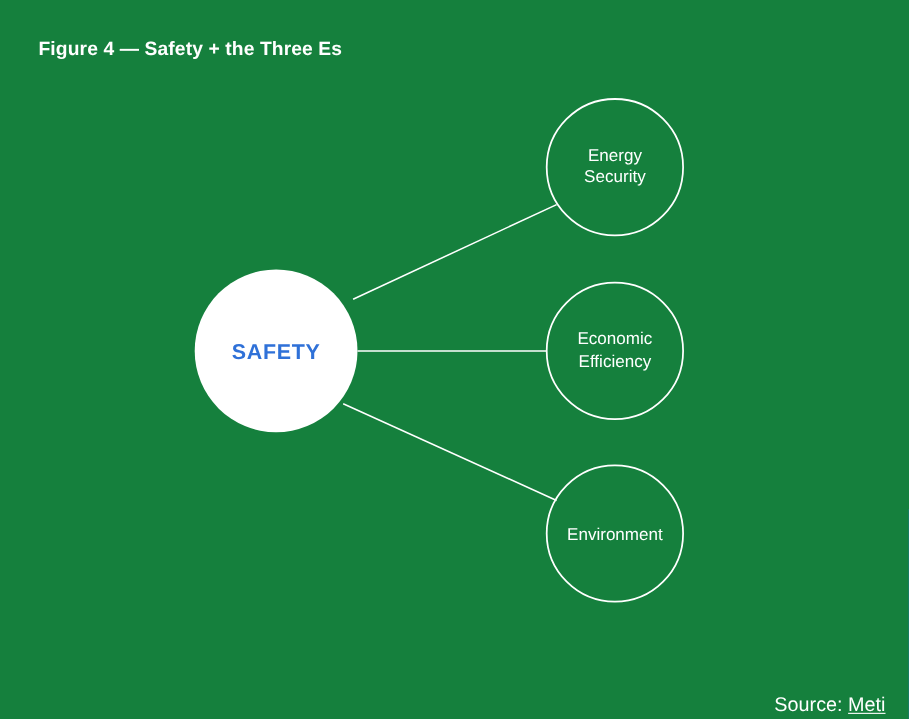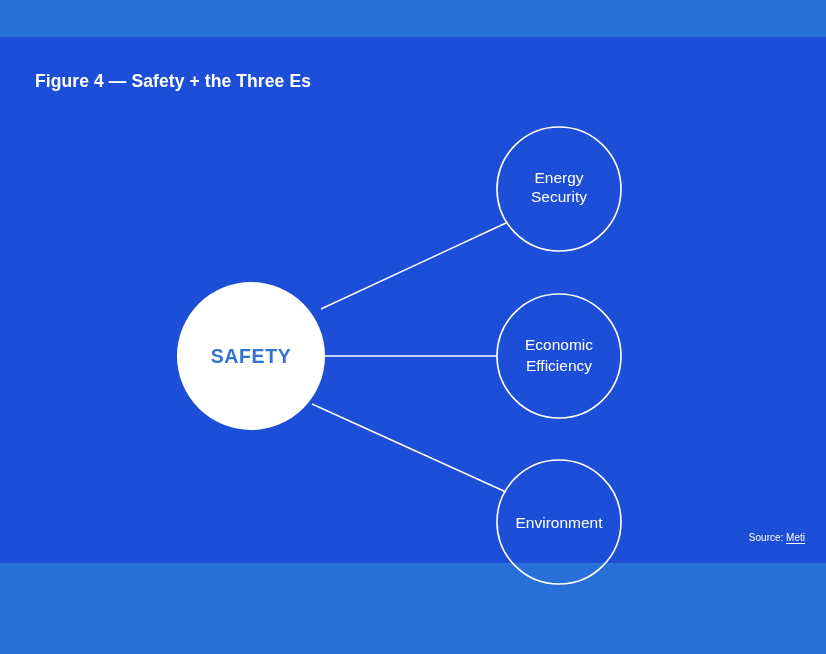--- a/index.html
+++ b/index.html
@@ -10,23 +10,22 @@
   body {
     width: 826px;
     height: 654px;
     background: #2870d8;
     font-family: "Liberation Sans", sans-serif;
     overflow: hidden;
   }
   .figure-root {
     position: relative;
     width: 826px;
-    height: 526px;
-    background: #1d4ed8;
-    margin-top: 37px;
+    height: 654px;
+    background: #15803d;
   }
   .figure-title {
     position: absolute;
     left: 35px;
     top: 33px;
     font-size: 17.5px;
     font-weight: 600;
     color: #ffffff;
     letter-spacing: 0.1px;
     white-space: nowrap;
@@ -65,22 +64,22 @@
     fill: #2f71d8;
     font-family: "Liberation Sans", sans-serif;
     font-size: 19.5px;
     font-weight: 700;
     letter-spacing: 0.6px;
     text-anchor: middle;
   }
   .source-note {
     position: absolute;
     right: 21px;
-    bottom: 17px;
-    font-size: 10px;
+    bottom: 5px;
+    font-size: 18px;
     color: #ffffff;
     white-space: nowrap;
     line-height: 17px;
   }
   .source-link {
     color: #ffffff;
     text-decoration: underline;
     text-underline-offset: 2px;
     cursor: pointer;
   }

